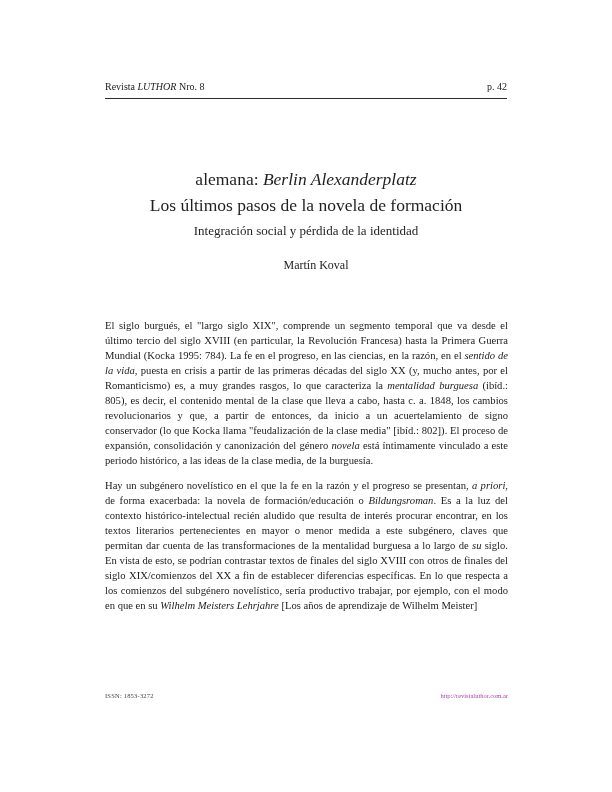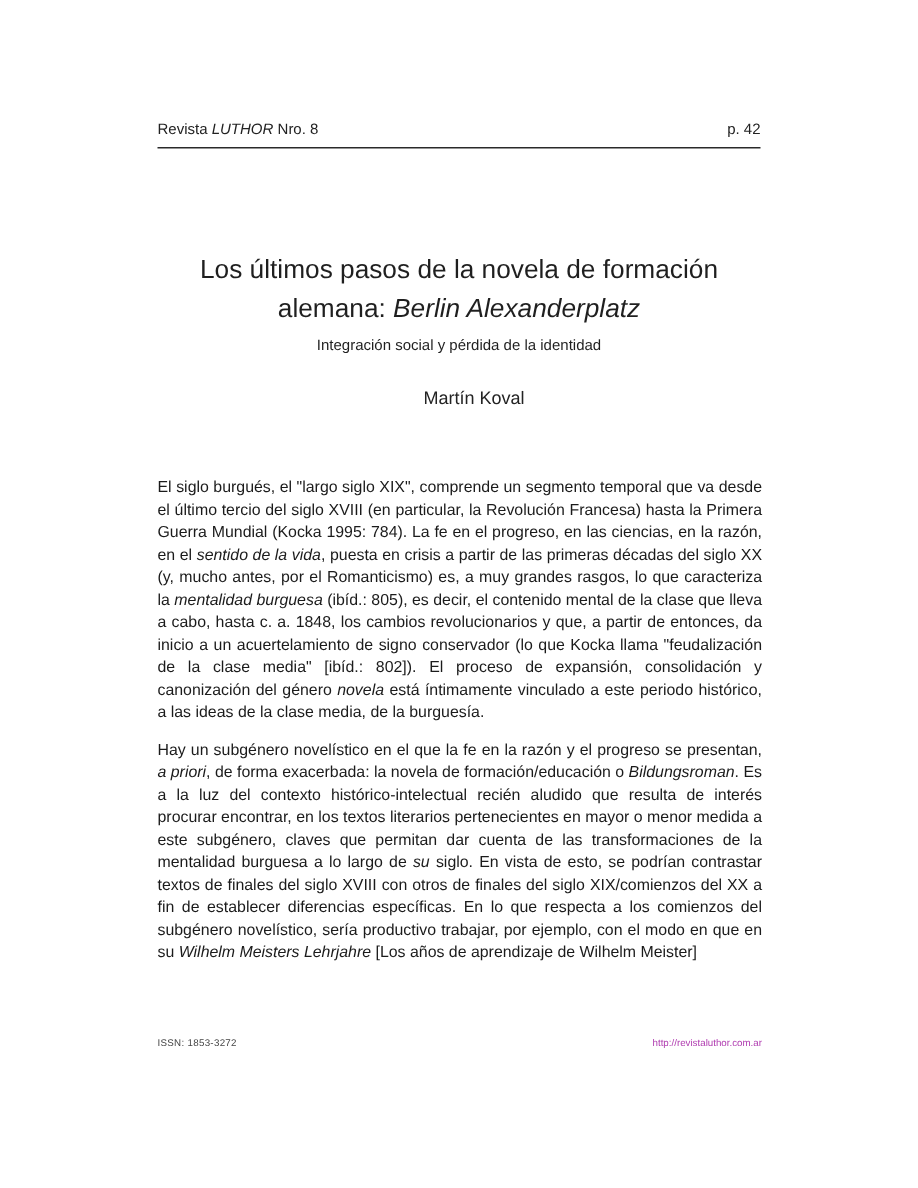--- a/index.html
+++ b/index.html
@@ -1,38 +1,38 @@
 <!DOCTYPE html>
 <html lang="es"><head>
 <meta charset="utf-8">
 <style>
   html,body{margin:0;padding:0;background:#ffffff;}
   .page{
     position:relative;
     width:520px;height:792px;
     background:#ffffff;
-    font-family:Liberation Sans, sans-serif;
+    font-family:Liberation Serif, serif;
     color:#1b1b1b;
     overflow:hidden;
   }
   
   .header{
     position:absolute;top:81px;left:105px;width:402px;
     display:flex;justify-content:space-between;align-items:flex-end;
     font-size:10px;color:#222;
     padding-bottom:6px;
     border-bottom:1px solid #2a2a2a;
   }
   
   .title-block{
     position:absolute;top:166px;left:56px;width:500px;
     text-align:center;color:#1f1f1f;
   }
   .title-line{font-size:17.5px;line-height:26px;font-weight:400;}
-  .subtitle{font-size:10px;line-height:20px;margin-top:3px;}
+  .subtitle{font-size:13px;line-height:20px;margin-top:3px;}
   
   .author{
     position:absolute;top:258px;left:116px;width:400px;
     text-align:center;font-size:12px;color:#232323;
   }
   
   .bodytext{
     position:absolute;top:318px;left:105px;width:403px;
     font-size:10.6px;line-height:15px;text-align:justify;color:#1b1b1b;
   }
@@ -51,22 +51,22 @@
 <body>
 
 <div class="page">
 
   <div class="header">
     <span><span>Revista </span><span class="it">LUTHOR</span><span> Nro. 8</span></span>
     <span>p. 42</span>
   </div>
 
   <div class="title-block">
+    <div class="title-line"><span>alemana: </span><span class="it">Berlin Alexanderplatz</span></div>
     <div class="title-line">Los últimos pasos de la novela de formación</div>
-    <div class="title-line"><span>alemana: </span><span class="it">Berlin Alexanderplatz</span></div>
     <div class="subtitle">Integración social y pérdida de la identidad</div>
   </div>
 
   <div class="author">Martín Koval</div>
 
   <div class="bodytext">
     <p><span>El siglo burgués, el "largo siglo XIX", comprende un segmento temporal que va desde el último tercio del siglo XVIII (en particular, la Revolución Francesa) hasta la Primera Guerra Mundial (Kocka 1995: 784). La fe en el progreso, en las ciencias, en la razón, en el </span><span class="it">sentido de la vida</span><span>, puesta en crisis a partir de las primeras décadas del siglo XX (y, mucho antes, por el Romanticismo) es, a muy grandes rasgos, lo que caracteriza la </span><span class="it">mentalidad burguesa</span><span> (ibíd.: 805), es decir, el contenido mental de la clase que lleva a cabo, hasta c. a. 1848, los cambios revolucionarios y que, a partir de entonces, da inicio a un acuertelamiento de signo conservador (lo que Kocka llama "feudalización de la clase media" [ibíd.: 802]). El proceso de expansión, consolidación y canonización del género </span><span class="it">novela</span><span> está íntimamente vinculado a este periodo histórico, a las ideas de la clase media, de la burguesía.</span></p>
     <p><span>Hay un subgénero novelístico en el que la fe en la razón y el progreso se presentan, </span><span class="it">a priori</span><span>, de forma exacerbada: la novela de formación/educación o </span><span class="it">Bildungsroman</span><span>. Es a la luz del contexto histórico-intelectual recién aludido que resulta de interés procurar encontrar, en los textos literarios pertenecientes en mayor o menor medida a este subgénero, claves que permitan dar cuenta de las transformaciones de la mentalidad burguesa a lo largo de </span><span class="it">su</span><span> siglo. En vista de esto, se podrían contrastar textos de finales del siglo XVIII con otros de finales del siglo XIX/comienzos del XX a fin de establecer diferencias específicas. En lo que respecta a los comienzos del subgénero novelístico, sería productivo trabajar, por ejemplo, con el modo en que en su </span><span class="it">Wilhelm Meisters Lehrjahre</span><span> [Los años de aprendizaje de Wilhelm Meister]</span></p>
   </div>
 

